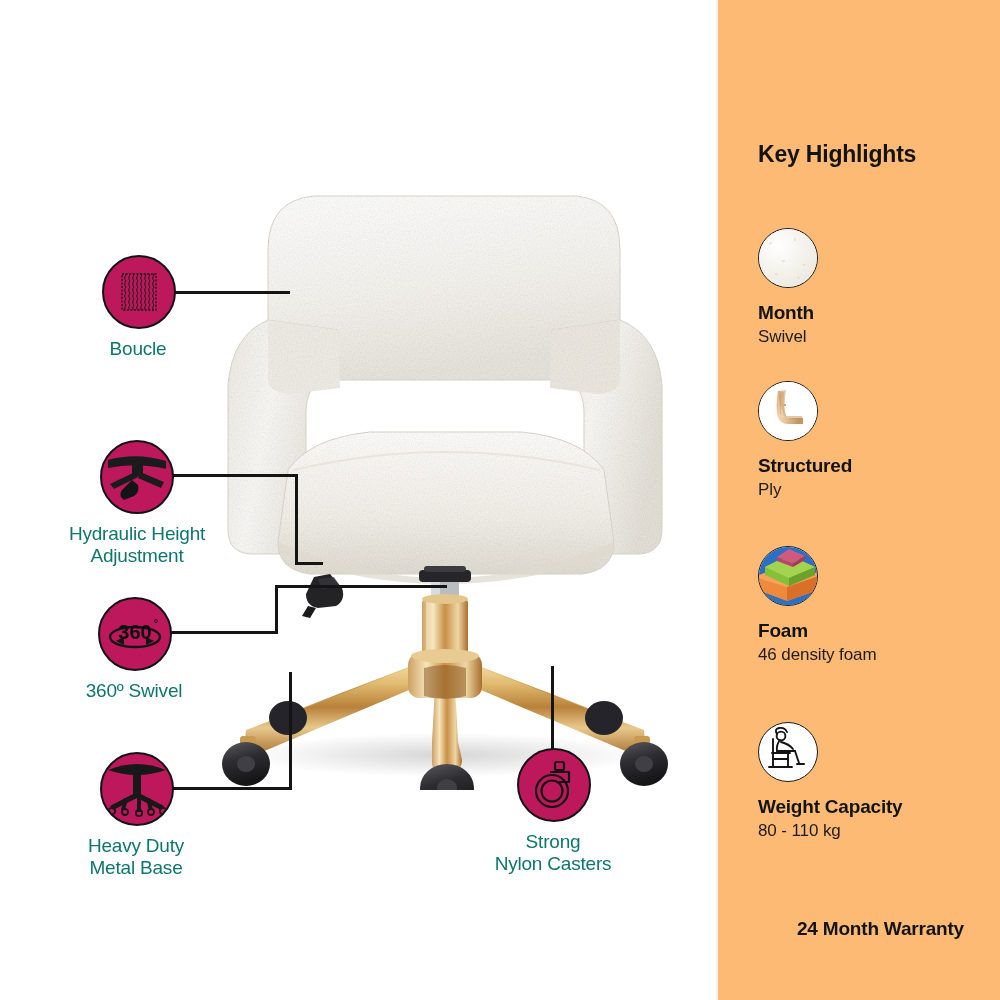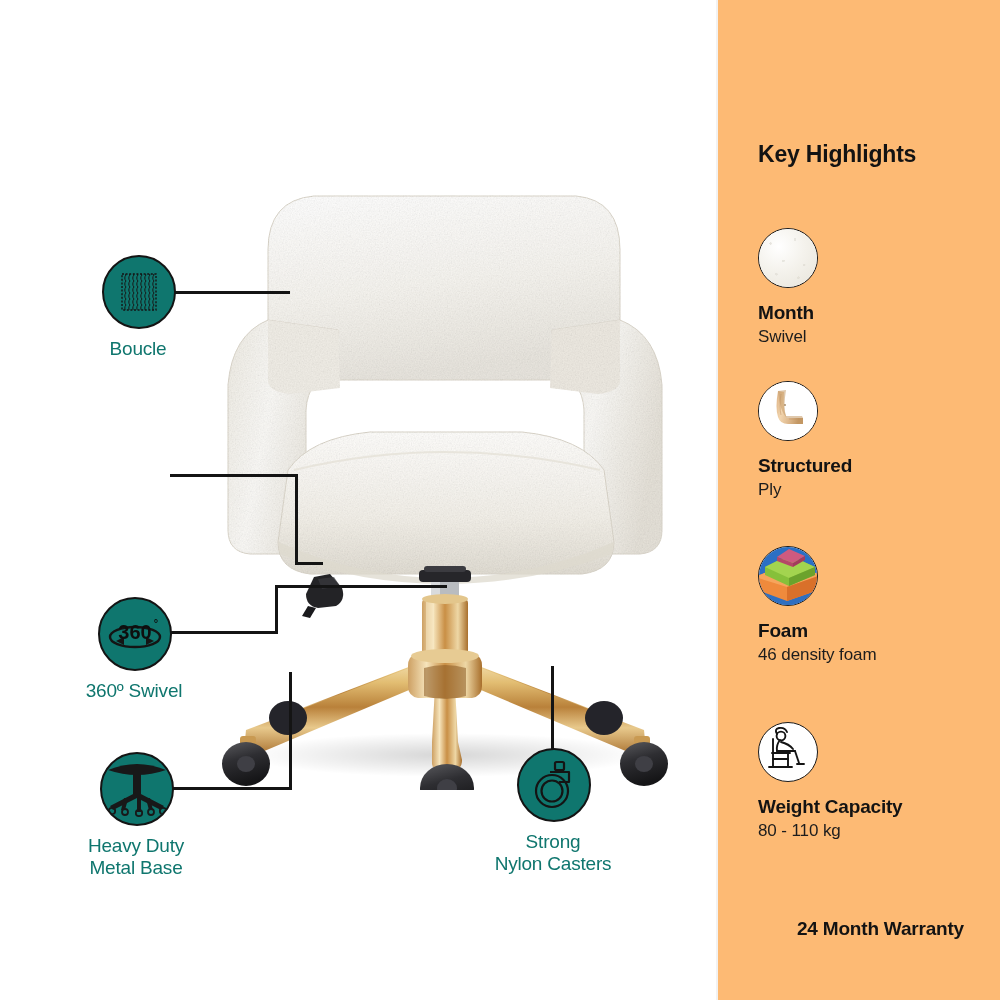--- a/index.html
+++ b/index.html
@@ -61,21 +61,21 @@
       radial-gradient(circle at 42% 55%, rgba(180,175,160,.24) 0 1.2px, transparent 1.4px),
       radial-gradient(circle at 78% 62%, rgba(180,175,160,.22) 0 1.2px, transparent 1.4px),
       radial-gradient(circle at 30% 78%, rgba(180,175,160,.20) 0 1.2px, transparent 1.4px),
       radial-gradient(circle at 68% 84%, rgba(180,175,160,.18) 0 1.2px, transparent 1.4px);
   }
 
   
   .callout{position:absolute;}
   .co-circle{
     width:70px;height:70px;border-radius:50%;
-    border:2.2px solid #141414;background:#0f766e;
+    border:2.2px solid #141414;background:#be185d;
     position:relative;overflow:hidden;
   }
   .co-label{
     margin-top:9px;font-size:19px;line-height:1.15;color:#0f766e;
     letter-spacing:-0.2px;text-align:center;font-weight:normal;
     white-space:pre-line;
   }
 
   
   .ln{position:absolute;background:#141414;}
@@ -258,20 +258,37 @@
             <path d="M2,0 C0.4,1.6 0.4,4.4 2,6" fill="none" stroke="#151515" stroke-width="1"></path>
           </pattern>
         </defs>
         <rect x="18" y="17" width="34" height="36" fill="url(#weave)"></rect>
         <rect x="18" y="17" width="34" height="36" fill="none" stroke="#151515" stroke-width="1.4" stroke-dasharray="2 1.6"></rect>
       </svg>
     </div>
     <div class="co-label">Boucle</div>
   </div>
 
+  <div class="callout" style="left:100px;top:440px;width:74px;">
+    <div class="co-circle" style="margin-left:0;">
+      <svg viewBox="0 0 70 70" width="70" height="70">
+
+        <path d="M6,18 Q34,10 64,19 L64,27 Q34,20 6,26 Z" fill="#1b1b1e"></path>
+
+        <rect x="30" y="20" width="11" height="14" rx="2" fill="#1b1b1e"></rect>
+
+        <path d="M33,30 L8,42 L12,47 L36,35 Z" fill="#1b1b1e"></path>
+        <path d="M38,30 L62,40 L59,46 L36,36 Z" fill="#1b1b1e"></path>
+
+        <path d="M30,38 L20,48 Q16,54 22,58 L32,54 Q38,50 36,43 Z" fill="#141417"></path>
+      </svg>
+    </div>
+    <div class="co-label" style="margin-left:-56px;width:186px;">Hydraulic Height
+Adjustment</div>
+  </div>
 
   <div class="callout" style="left:98px;top:597px;width:72px;">
     <div class="co-circle">
       <svg viewBox="0 0 70 70" width="70" height="70">
         <ellipse cx="35" cy="38" rx="25" ry="10" fill="none" stroke="#141414" stroke-width="2.4"></ellipse>
         <path d="M16,42 L24,38 L24,46 Z" fill="#141414"></path>
         <path d="M54,42 L46,46 L46,38 Z" fill="#141414"></path>
         <text x="35" y="40" text-anchor="middle" font-family="Liberation Sans, sans-serif" font-size="20" font-weight="bold" fill="#0e0e0e">360</text>
         <text x="56" y="28" text-anchor="middle" font-family="Liberation Sans, sans-serif" font-size="11" font-weight="bold" fill="#0e0e0e">°</text>
       </svg>

